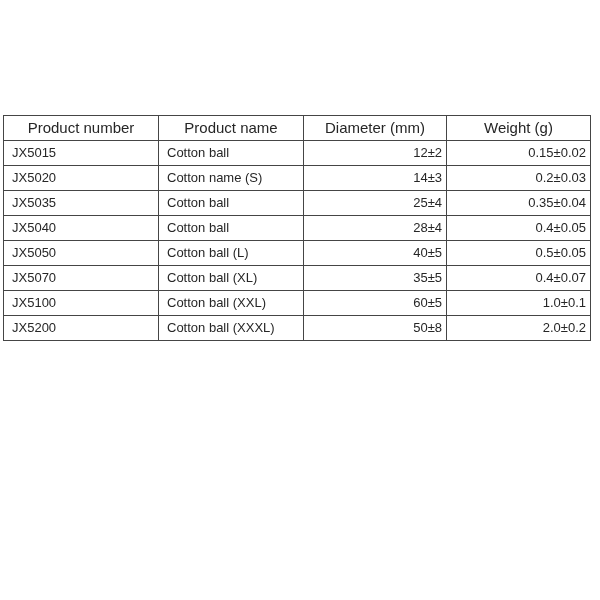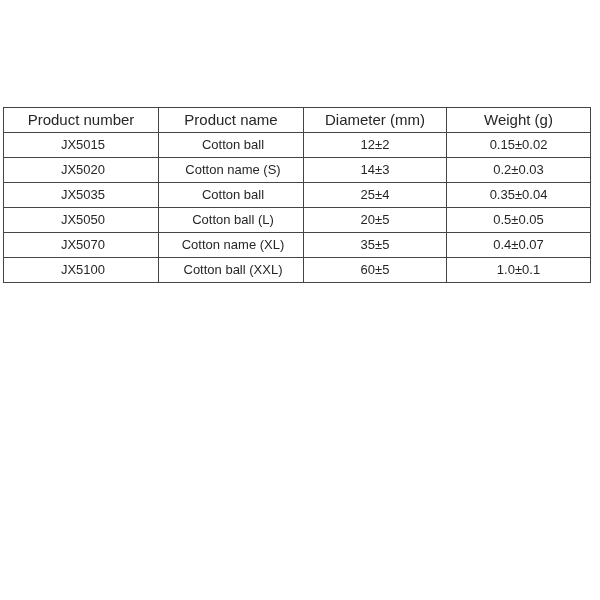--- a/index.html
+++ b/index.html
@@ -12,21 +12,21 @@
   }
   .page {
     position: relative;
     width: 600px;
     height: 600px;
     background: #ffffff;
   }
   .spec-table {
     position: absolute;
     left: 3px;
-    top: 107px;
+    top: 115px;
     width: 587px;
     border-collapse: collapse;
     table-layout: fixed;
     color: #262626;
   }
   .spec-table th,
   .spec-table td {
     border: 1px solid #454545;
     height: 25px;
     vertical-align: middle;
@@ -43,22 +43,22 @@
     font-size: 13px;
     font-weight: 400;
     padding: 1px 4px 2px 4px;
   }
   
   col.c0 { width: 155px; }
   col.c1 { width: 145px; }
   col.c2 { width: 143px; }
   col.c3 { width: 144px; }
   
-  td.col0, td.col1 { text-align: center; padding-left: 8px; }
-  td.col2, td.col3 { text-align: center; }
+  td.col0, td.col1 { text-align: left; padding-left: 8px; }
+  td.col2, td.col3 { text-align: right; }
 </style>
 </head>
 <body>
 
 <div class="page">
   <table class="spec-table">
     <colgroup>
       <col class="c0">
         <col class="c1">
         <col class="c2">
@@ -85,32 +85,44 @@
           <td class="col2">14±3</td>
           <td class="col3">0.2±0.03</td>
         </tr>
         <tr>
           <td class="col0">JX5035</td>
           <td class="col1">Cotton ball</td>
           <td class="col2">25±4</td>
           <td class="col3">0.35±0.04</td>
         </tr>
         <tr>
+          <td class="col0">JX5040</td>
+          <td class="col1">Cotton ball</td>
+          <td class="col2">28±4</td>
+          <td class="col3">0.4±0.05</td>
+        </tr>
+        <tr>
           <td class="col0">JX5050</td>
           <td class="col1">Cotton ball (L)</td>
-          <td class="col2">20±5</td>
+          <td class="col2">40±5</td>
           <td class="col3">0.5±0.05</td>
         </tr>
         <tr>
           <td class="col0">JX5070</td>
-          <td class="col1">Cotton name (XL)</td>
+          <td class="col1">Cotton ball (XL)</td>
           <td class="col2">35±5</td>
           <td class="col3">0.4±0.07</td>
         </tr>
         <tr>
           <td class="col0">JX5100</td>
           <td class="col1">Cotton ball (XXL)</td>
           <td class="col2">60±5</td>
           <td class="col3">1.0±0.1</td>
         </tr>
+        <tr>
+          <td class="col0">JX5200</td>
+          <td class="col1">Cotton ball (XXXL)</td>
+          <td class="col2">50±8</td>
+          <td class="col3">2.0±0.2</td>
+        </tr>
       </tbody>
   </table>
 </div>
 
 </body></html>

